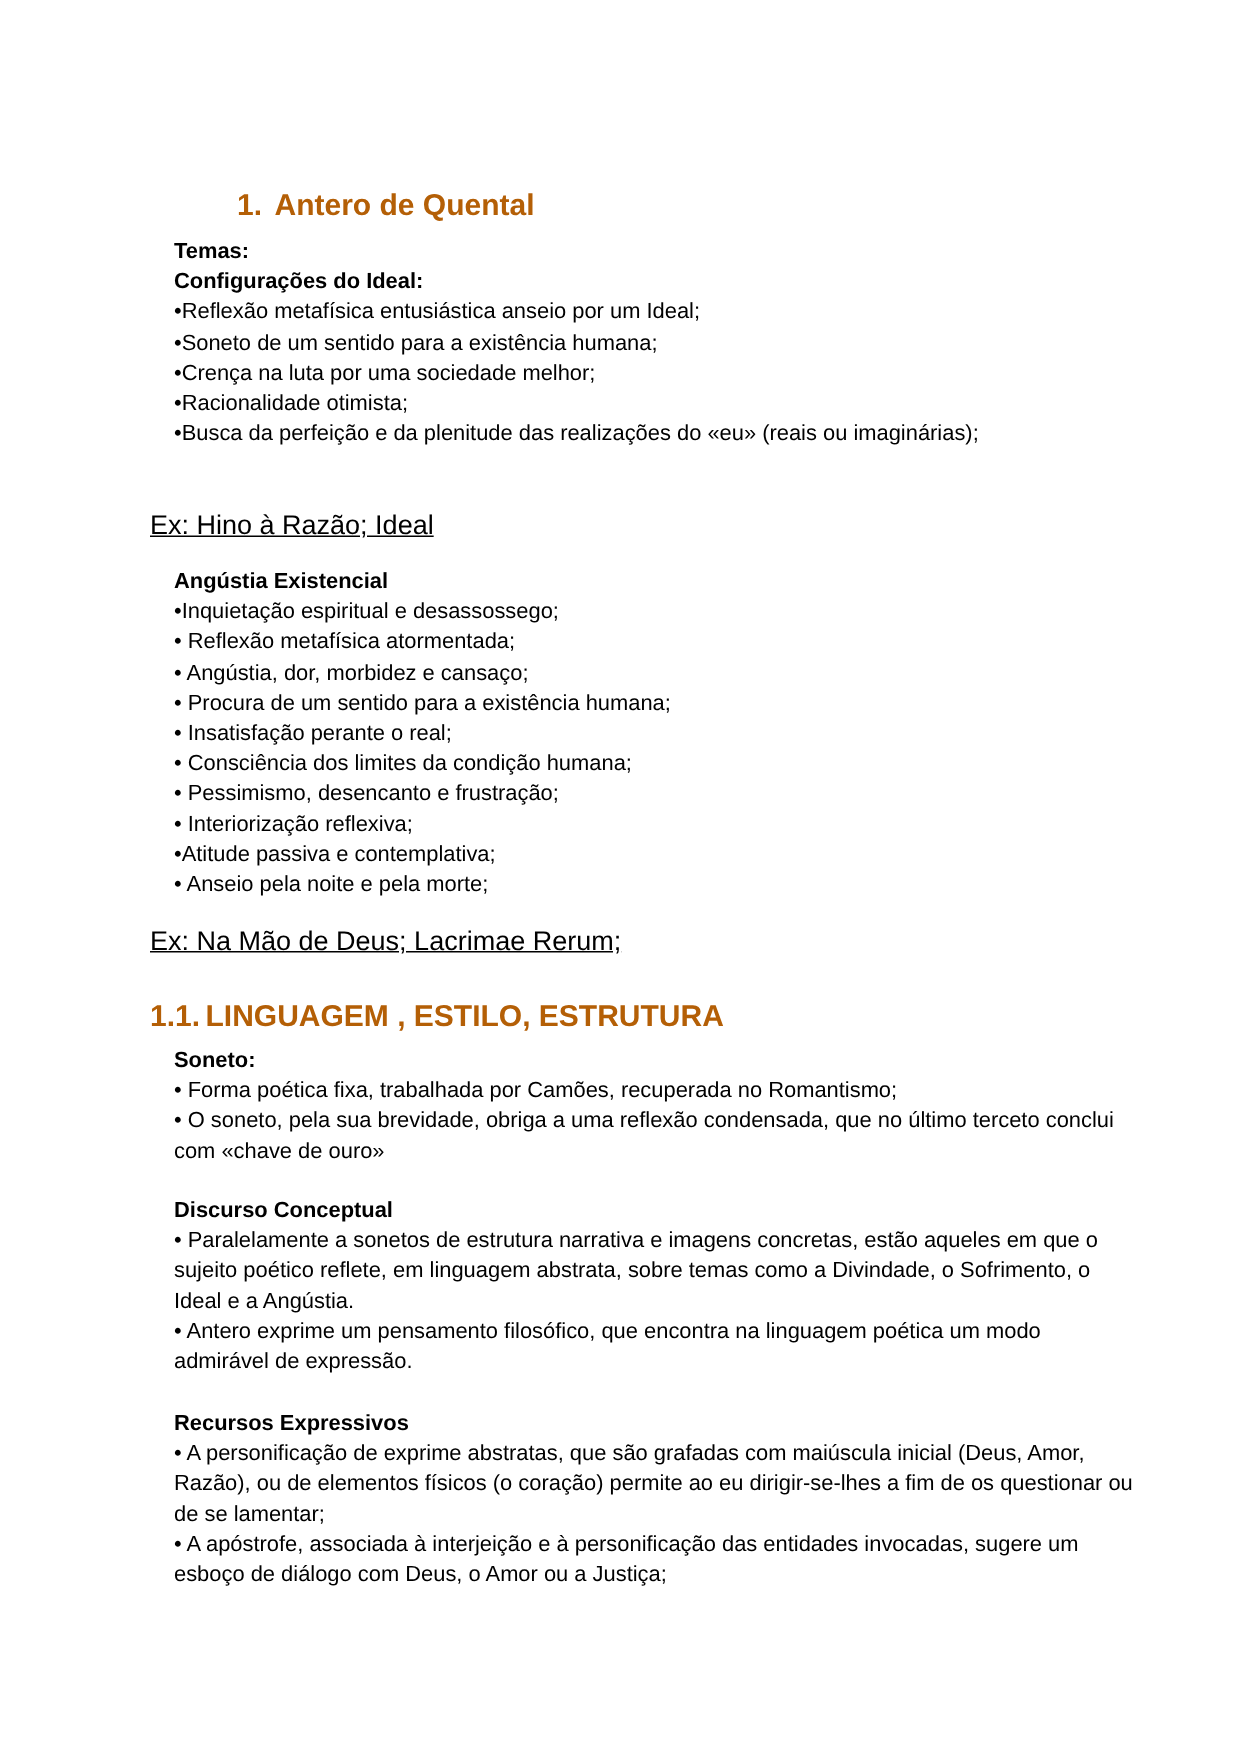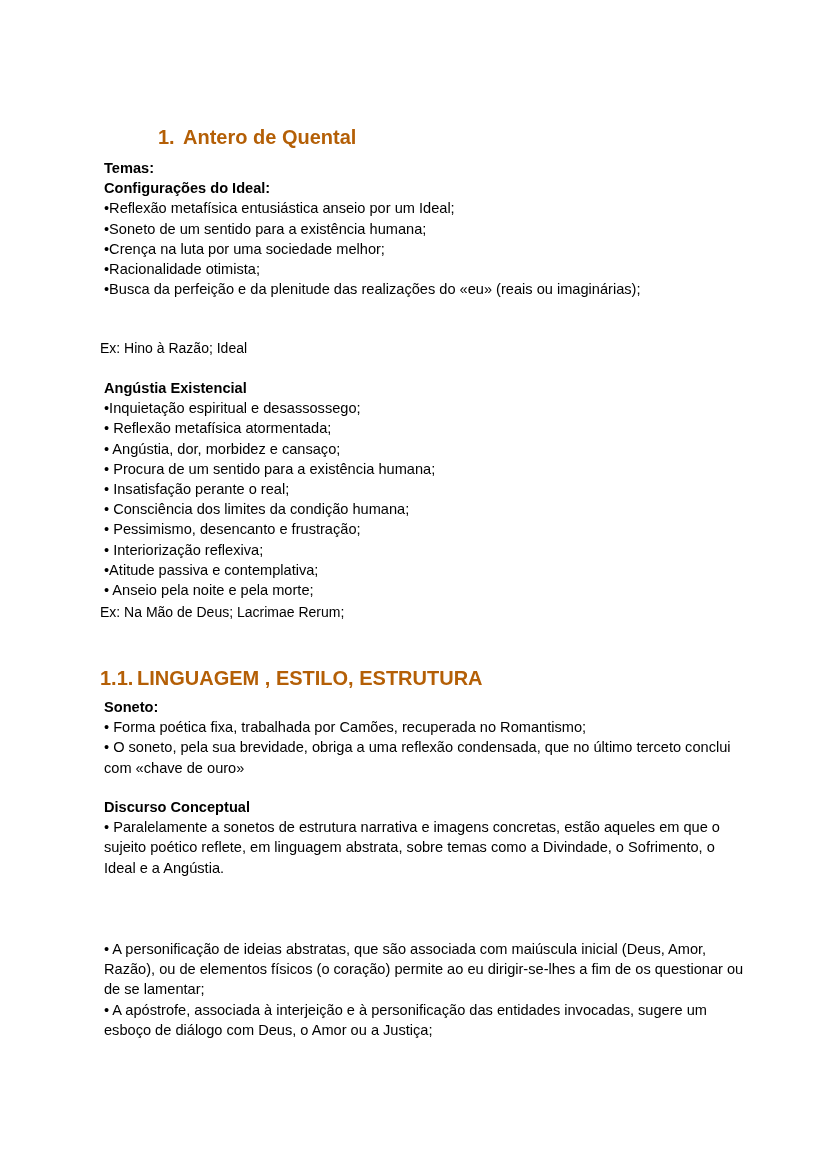--- a/index.html
+++ b/index.html
@@ -3,25 +3,25 @@
   <meta charset="utf-8">
   <style>
     html, body { margin: 0; padding: 0; background: #ffffff; }
     body { width: 828px; height: 1169px; position: relative; overflow: hidden;
            font-family: "Liberation Sans", sans-serif; color: #000; }
     .page { position: absolute; left: 100px; top: 0; width: 640px; }
     .h1 { position: absolute; left: 25px; top: 126px; font-size: 20px; font-weight: bold; color: #b45f06; white-space: nowrap; margin-left: 33px; }
     .h1 .num { display: inline-block; width: 25px; }
     .h2 { position: absolute; left: 0; font-size: 20px; font-weight: bold; color: #b45f06; white-space: nowrap; }
     .h2 .num { display: inline-block; width: 37px; }
-    .block { position: absolute; left: 4px; width: 640px; font-size: 14.6px; line-height: 20.2px; }
+    .block { position: absolute; left: 16px; width: 640px; font-size: 14.6px; line-height: 20.2px; }
     .b { font-weight: bold; }
     .line { white-space: nowrap; }
     .para { white-space: normal; }
-    .ex { position: absolute; left: 0; font-size: 14px; white-space: nowrap; }
+    .ex { position: absolute; left: 0; font-size: 18px; white-space: nowrap; text-decoration: underline; }
   </style>
 </head>
 <body>
 
 <div class="page">
 
   <div class="h1">
     <span class="num">1.</span><span>Antero de Quental</span>
   </div>
 
@@ -44,35 +44,37 @@
     <div class="line">• Angústia, dor, morbidez e cansaço;</div>
     <div class="line">• Procura de um sentido para a existência humana;</div>
     <div class="line">• Insatisfação perante o real;</div>
     <div class="line">• Consciência dos limites da condição humana;</div>
     <div class="line">• Pessimismo, desencanto e frustração;</div>
     <div class="line">• Interiorização reflexiva;</div>
     <div class="line">•Atitude passiva e contemplativa;</div>
     <div class="line">• Anseio pela noite e pela morte;</div>
   </div>
 
-  <div class="ex" style="top:604px;">Ex: Na Mão de Deus; Lacrimae Rerum;</div>
+  <div class="ex" style="top:617px;">Ex: Na Mão de Deus; Lacrimae Rerum;</div>
 
   <div class="h2" style="top:667px;">
     <span class="num">1.1.</span><span>LINGUAGEM , ESTILO, ESTRUTURA</span>
   </div>
 
   <div class="block" style="top:697px;">
     <div class="line b">Soneto:</div>
     <div class="line">• Forma poética fixa, trabalhada por Camões, recuperada no Romantismo;</div>
     <div class="para">• O soneto, pela sua brevidade, obriga a uma reflexão condensada, que no último terceto conclui com «chave de ouro»</div>
   </div>
 
   <div class="block" style="top:797px;">
     <div class="line b">Discurso Conceptual</div>
     <div class="para">• Paralelamente a sonetos de estrutura narrativa e imagens concretas, estão aqueles em que o sujeito poético reflete, em linguagem abstrata, sobre temas como a Divindade, o Sofrimento, o Ideal e a Angústia.</div>
+    <div class="para">• Antero exprime um pensamento filosófico, que encontra na linguagem poética um modo admirável de expressão.</div>
   </div>
 
   <div class="block" style="top:939px;">
-    <div class="para">• A personificação de ideias abstratas, que são associada com maiúscula inicial (Deus, Amor, Razão), ou de elementos físicos (o coração) permite ao eu dirigir-se-lhes a fim de os questionar ou de se lamentar;</div>
+    <div class="line b">Recursos Expressivos</div>
+    <div class="para">• A personificação de exprime abstratas, que são grafadas com maiúscula inicial (Deus, Amor, Razão), ou de elementos físicos (o coração) permite ao eu dirigir-se-lhes a fim de os questionar ou de se lamentar;</div>
     <div class="para">• A apóstrofe, associada à interjeição e à personificação das entidades invocadas, sugere um esboço de diálogo com Deus, o Amor ou a Justiça;</div>
   </div>
 
 </div>
 
 </body></html>

